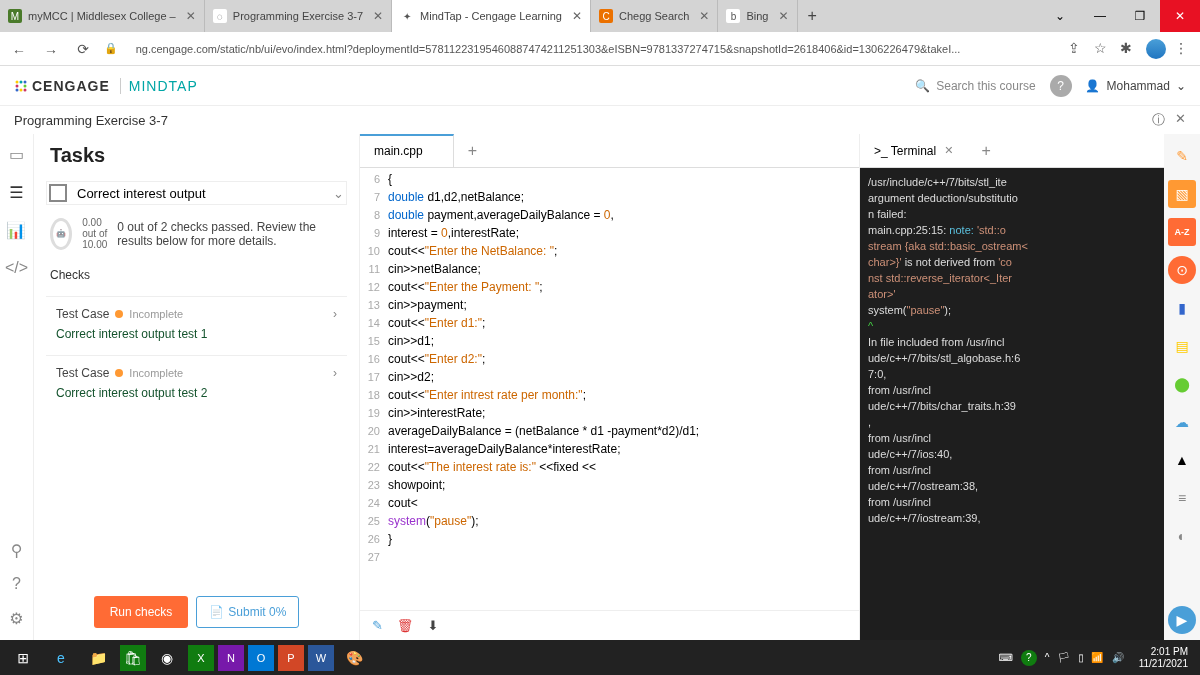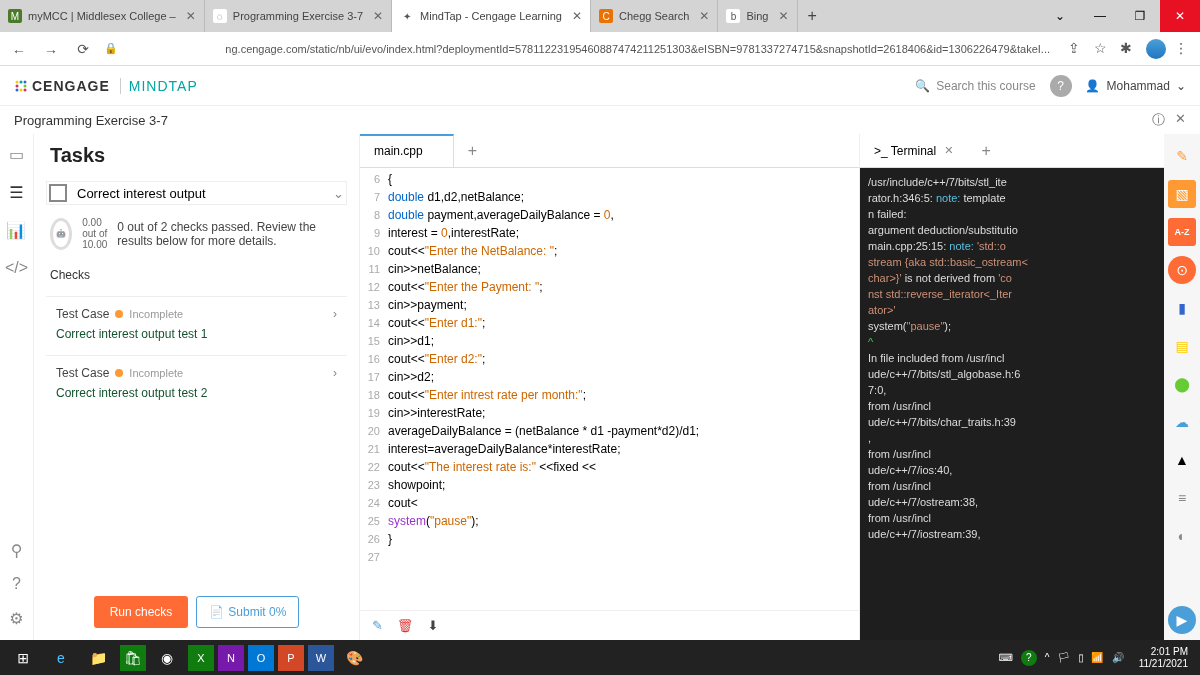--- a/index.html
+++ b/index.html
@@ -11,21 +11,21 @@
 .tab.active { background: #fff; }
 .tab-icon { width: 14px; height: 14px; display: inline-flex; align-items: center; justify-content: center; font-size: 10px; }
 .tab-close { font-size: 12px; color: #666; margin-left: 4px; }
 .newtab { padding: 0 10px; font-size: 16px; color: #444; }
 .wincontrols { margin-left: auto; display: flex; }
 .wincontrols div { width: 40px; height: 32px; display: flex; align-items: center; justify-content: center; font-size: 12px; }
 .wc-close { background: #e81123; color: #fff; }
 
 .addrbar { height: 34px; background: #fff; display: flex; align-items: center; padding: 0 8px; border-bottom: 1px solid #ddd; gap: 10px; }
 .navbtn { width: 22px; color: #555; font-size: 14px; text-align: center; cursor: pointer; }
-.url { flex: 1; font-size: 11px; color: #555; padding: 4px 8px; overflow: hidden; white-space: nowrap; text-align: right; }
+.url { flex: 1; font-size: 11px; color: #555; padding: 4px 8px; overflow: hidden; white-space: nowrap; }
 .lock { font-size: 11px; color: #555; }
 .addr-right { display: flex; gap: 8px; align-items: center; }
 .addr-icon { width: 18px; height: 18px; font-size: 14px; color: #555; }
 .avatar { width: 20px; height: 20px; border-radius: 50%; background: linear-gradient(#4a9fd8,#2176c1); }
 
 
 .cengage-hdr { height: 40px; display: flex; align-items: center; padding: 0 14px; border-bottom: 1px solid #eee; }
 .cengage-logo { display: flex; align-items: center; gap: 4px; font-size: 14px; font-weight: 600; justify-content: center; }
 .cengage-dots { width: 14px; height: 14px; display: inline-block; }
 .cengage-name { color: #333; letter-spacing: 1px; }
@@ -351,23 +351,22 @@
   <div class="terminal-panel">
     <div class="term-tabs">
       <div class="term-tab">
         <span>&gt;_ Terminal</span>
         <span class="term-x">✕</span>
       </div>
       <div class="ed-add">+</div>
     </div>
     <div class="term-body" id="term-body">
         <div>/usr/include/c++/7/bits/stl_ite</div>
-        <div>rator.h:346:5: <span class="note">note:</span>   template</div>
+        <div> argument deduction/substitutio</div>
         <div>n failed:</div>
-        <div> argument deduction/substitutio</div>
         <div>main.cpp:25:15: <span class="note">note:</span>   <span class="str2">'std::o</span></div>
         <div><span class="str2">stream {aka std::basic_ostream&lt;</span></div>
         <div><span class="str2">char&gt;}'</span> is not derived from <span class="str2">'co</span></div>
         <div><span class="str2">nst std::reverse_iterator&lt;_Iter</span></div>
         <div><span class="str2">ator&gt;'</span></div>
         <div>     system(<span class="str2">"pause"</span>);</div>
         <div>                    <span class="caret">^</span></div>
         <div>In file included from /usr/incl</div>
         <div>ude/c++/7/bits/stl_algobase.h:6</div>
         <div>7:0,</div>

